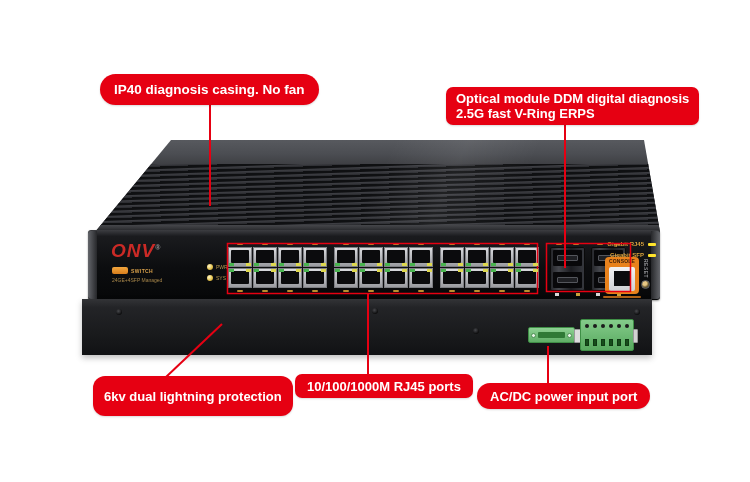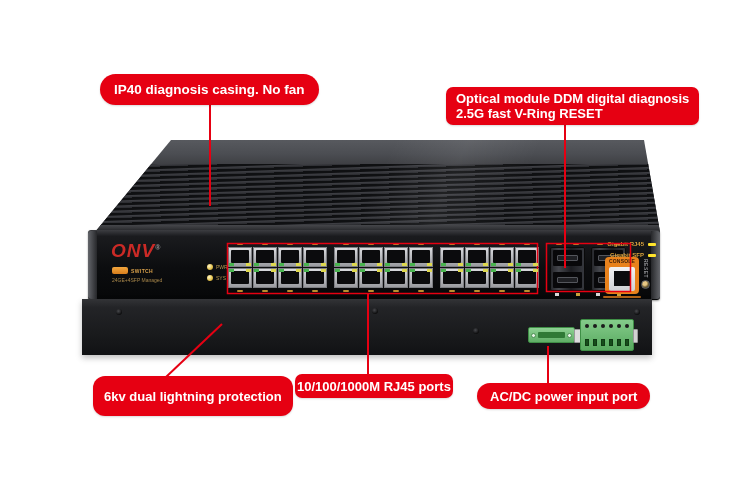--- a/index.html
+++ b/index.html
@@ -118,21 +118,21 @@
 
   
   .ann-svg { position:absolute; left:0; top:0; pointer-events:none; }
   .pill { position:absolute; background:#e60012; color:#fff; font-weight:bold;
     display:flex; align-items:center; white-space:nowrap;
     box-shadow:0 1px 2px rgba(0,0,0,.15); }
   .pill-casing { left:100px; top:74px; height:31px; padding:0 14px; border-radius:16px; font-size:13.5px; }
   .pill-optical { left:446px; top:87px; padding:4px 10px; border-radius:7px; font-size:13px;
     flex-direction:column; align-items:flex-start; line-height:15px; }
   .pill-lightning { left:93px; top:376px; height:40px; padding:0 11px; border-radius:12px; font-size:13px; }
-  .pill-rj45 { left:295px; top:374px; height:24px; padding:0 2px; border-radius:7px; font-size:13px; }
+  .pill-rj45 { left:295px; top:374px; height:24px; padding:0 12px; border-radius:7px; font-size:13px; }
   .pill-power { left:477px; top:383px; height:26px; padding:0 13px; border-radius:13px; font-size:13px; }
 </style>
 </head>
 <body>
 
 <div class="scene">
 
   <div class="heatsink">
     <div class="fins"></div>
     <div class="sheen"></div>
@@ -415,19 +415,19 @@
     <line x1="222" y1="324" x2="166" y2="377" stroke="#e60012" stroke-width="2"></line>
     <line x1="368" y1="294" x2="368" y2="375" stroke="#e60012" stroke-width="2"></line>
     <line x1="548" y1="346" x2="548" y2="384" stroke="#e60012" stroke-width="2"></line>
     <rect x="227.5" y="243.5" width="310" height="50" fill="none" stroke="#e60012" stroke-width="1.5"></rect>
     <rect x="546.5" y="243.5" width="84" height="48" fill="none" stroke="#e60012" stroke-width="1.5"></rect>
   </svg>
 
   <div class="pill pill-casing">IP40 diagnosis casing. No fan</div>
   <div class="pill pill-optical">
     <span>Optical module DDM digital diagnosis</span>
-    <span>2.5G fast V-Ring RESET</span>
+    <span>2.5G fast V-Ring ERPS</span>
   </div>
   <div class="pill pill-lightning">6kv dual lightning protection</div>
   <div class="pill pill-rj45">10/100/1000M RJ45 ports</div>
   <div class="pill pill-power">AC/DC power input port</div>
 
 </div>
 
 </body></html>

